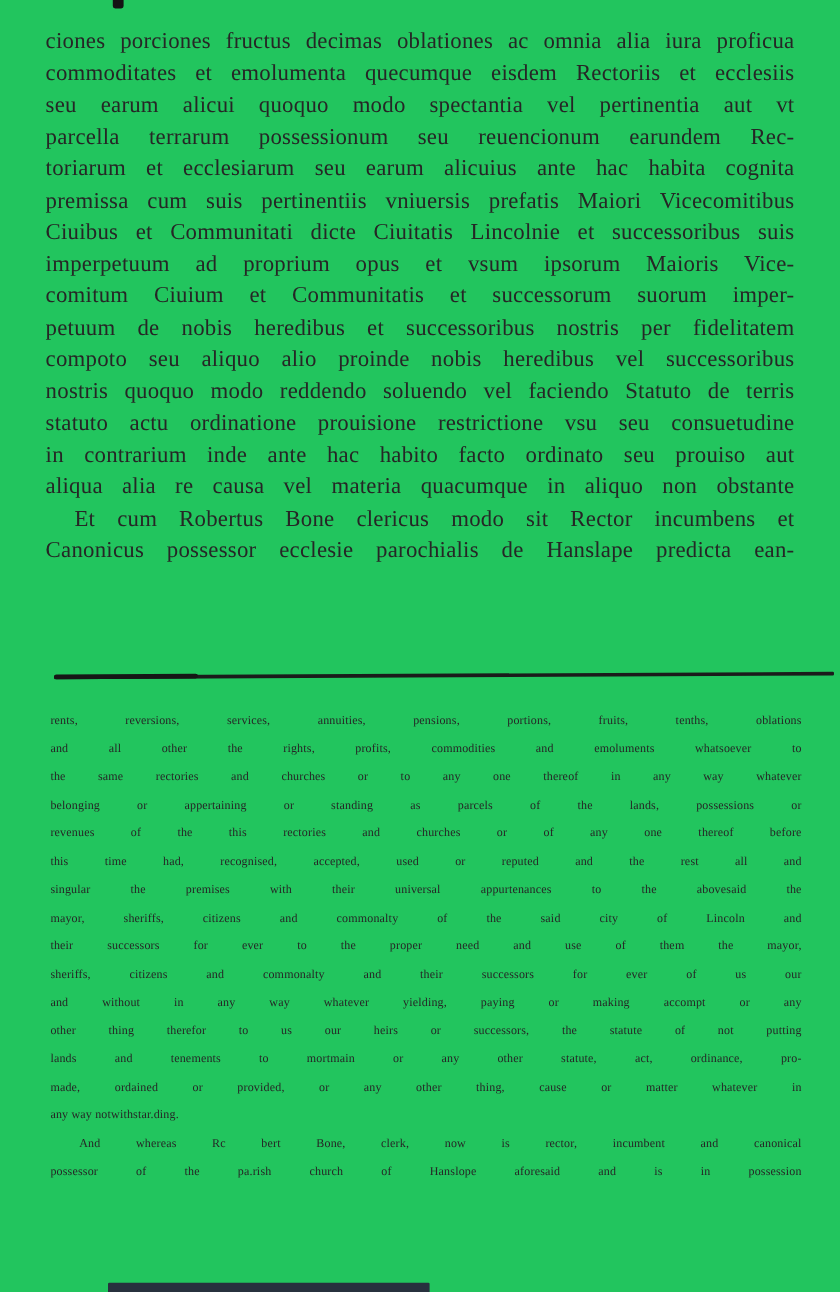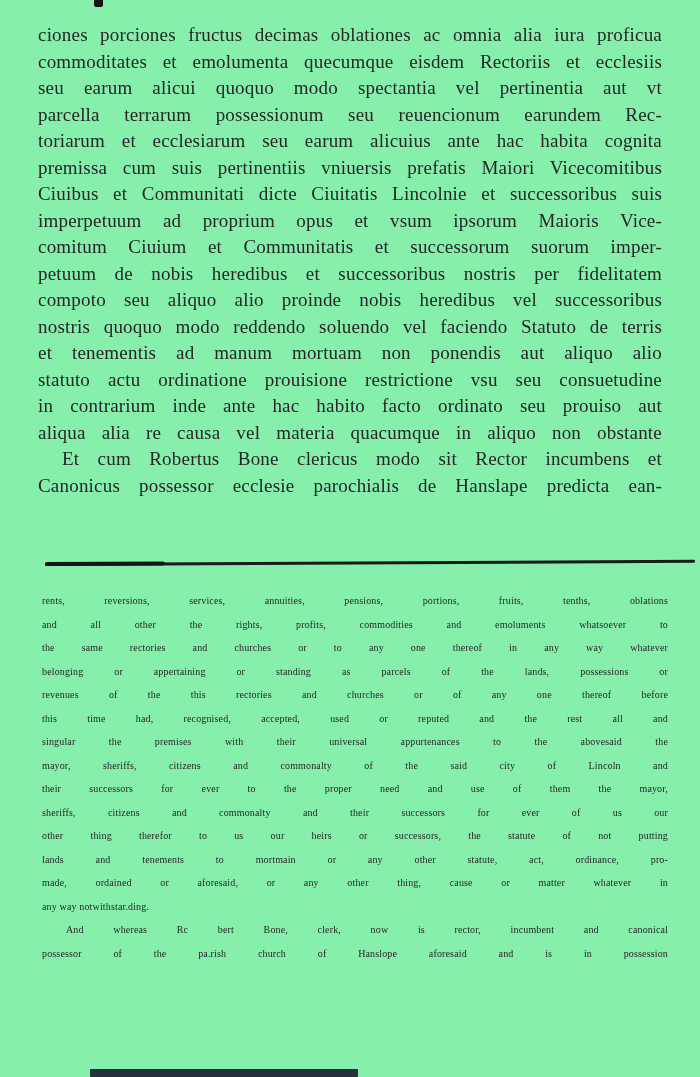--- a/index.html
+++ b/index.html
@@ -83,61 +83,61 @@
     left: 90px;
     top: 1069px;
     width: 268px;
     height: 8px;
     border-radius: 1px;
   }
 </style>
 </head>
 <body>
 
-<div class="page" style="background: #86efac; color: rgb(38, 38, 38);">
+<div class="page" style="background: #22c55e; color: rgb(38, 38, 38);">
 
   <div class="speck-top"></div>
 
   <div class="text-block latin-block">
       <div class="line">ciones porciones fructus decimas oblationes ac omnia alia iura proficua</div>
       <div class="line">commoditates et emolumenta quecumque eisdem Rectoriis et ecclesiis</div>
       <div class="line">seu earum alicui quoquo modo spectantia vel pertinentia aut vt</div>
       <div class="line">parcella terrarum possessionum seu reuencionum earundem Rec-</div>
       <div class="line">toriarum et ecclesiarum seu earum alicuius ante hac habita cognita</div>
       <div class="line">premissa cum suis pertinentiis vniuersis prefatis Maiori Vicecomitibus</div>
       <div class="line">Ciuibus et Communitati dicte Ciuitatis Lincolnie et successoribus suis</div>
       <div class="line">imperpetuum ad proprium opus et vsum ipsorum Maioris Vice-</div>
       <div class="line">comitum Ciuium et Communitatis et successorum suorum imper-</div>
       <div class="line">petuum de nobis heredibus et successoribus nostris per fidelitatem</div>
       <div class="line">compoto seu aliquo alio proinde nobis heredibus vel successoribus</div>
       <div class="line">nostris quoquo modo reddendo soluendo vel faciendo Statuto de terris</div>
-      <div class="line">et tenementis ad manum mortuam non ponendis aut aliquo alio</div>
       <div class="line">statuto actu ordinatione prouisione restrictione vsu seu consuetudine</div>
       <div class="line">in contrarium inde ante hac habito facto ordinato seu prouiso aut</div>
       <div class="line">aliqua alia re causa vel materia quacumque in aliquo non obstante</div>
       <div class="line indent">Et cum Robertus Bone clericus modo sit Rector incumbens et</div>
       <div class="line">Canonicus possessor ecclesie parochialis de Hanslape predicta ean-</div>
     </div>
 
   <div class="divider-rule" style="background: rgb(27, 27, 27);"></div>
 
   <div class="text-block english-block">
       <div class="line">rents, reversions, services, annuities, pensions, portions, fruits, tenths, oblations</div>
       <div class="line">and all other the rights, profits, commodities and emoluments whatsoever to</div>
       <div class="line">the same rectories and churches or to any one thereof in any way whatever</div>
       <div class="line">belonging or appertaining or standing as parcels of the lands, possessions or</div>
       <div class="line">revenues of the this rectories and churches or of any one thereof before</div>
       <div class="line">this time had, recognised, accepted, used or reputed and the rest all and</div>
       <div class="line">singular the premises with their universal appurtenances to the abovesaid the</div>
       <div class="line">mayor, sheriffs, citizens and commonalty of the said city of Lincoln and</div>
       <div class="line">their successors for ever to the proper need and use of them the mayor,</div>
       <div class="line">sheriffs, citizens and commonalty and their successors for ever of us our</div>
+      <div class="line">and without in any way whatever yielding, paying or making accompt or any</div>
       <div class="line">other thing therefor to us our heirs or successors, the statute of not putting</div>
       <div class="line">lands and tenements to mortmain or any other statute, act, ordinance, pro-</div>
-      <div class="line">made, ordained or aforesaid, or any other thing, cause or matter whatever in</div>
+      <div class="line">made, ordained or provided, or any other thing, cause or matter whatever in</div>
       <div class="line short">any way notwithstar.ding.</div>
       <div class="line indent">And whereas Rc bert Bone, clerk, now is rector, incumbent and canonical</div>
       <div class="line">possessor of the pa.rish church of Hanslope aforesaid and is in possession</div>
     </div>
 
   <div class="bottom-bar" style="background: rgb(39, 49, 62);"></div>
 
 </div>
 
 </body></html>

